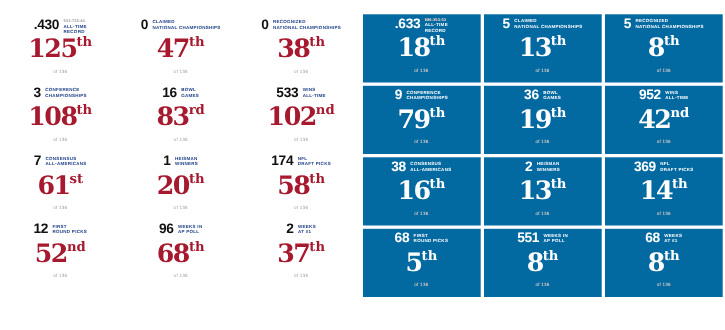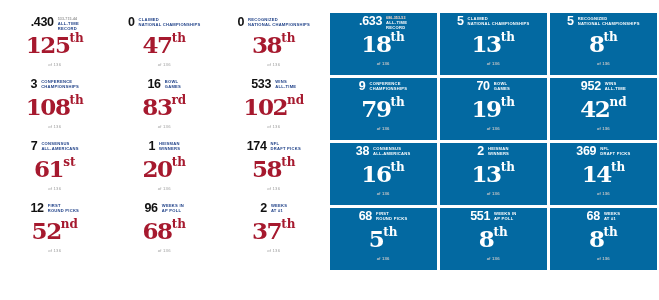--- a/index.html
+++ b/index.html
@@ -296,21 +296,21 @@
           </div>
         </div>
         <div class="rank-wrap">
           <span class="rank-num">79</span>
           <span class="rank-suf">th</span>
         </div>
         <div class="of-line">of 136</div>
       </div>
       <div class="cell">
         <div class="cell-head">
-          <span class="stat-count">70</span>
+          <span class="stat-count">36</span>
           <div class="head-text">
             <span class="label-line">BOWL</span>
             <span class="label-line">GAMES</span>
           </div>
         </div>
         <div class="rank-wrap">
           <span class="rank-num">19</span>
           <span class="rank-suf">th</span>
         </div>
         <div class="of-line">of 136</div>

